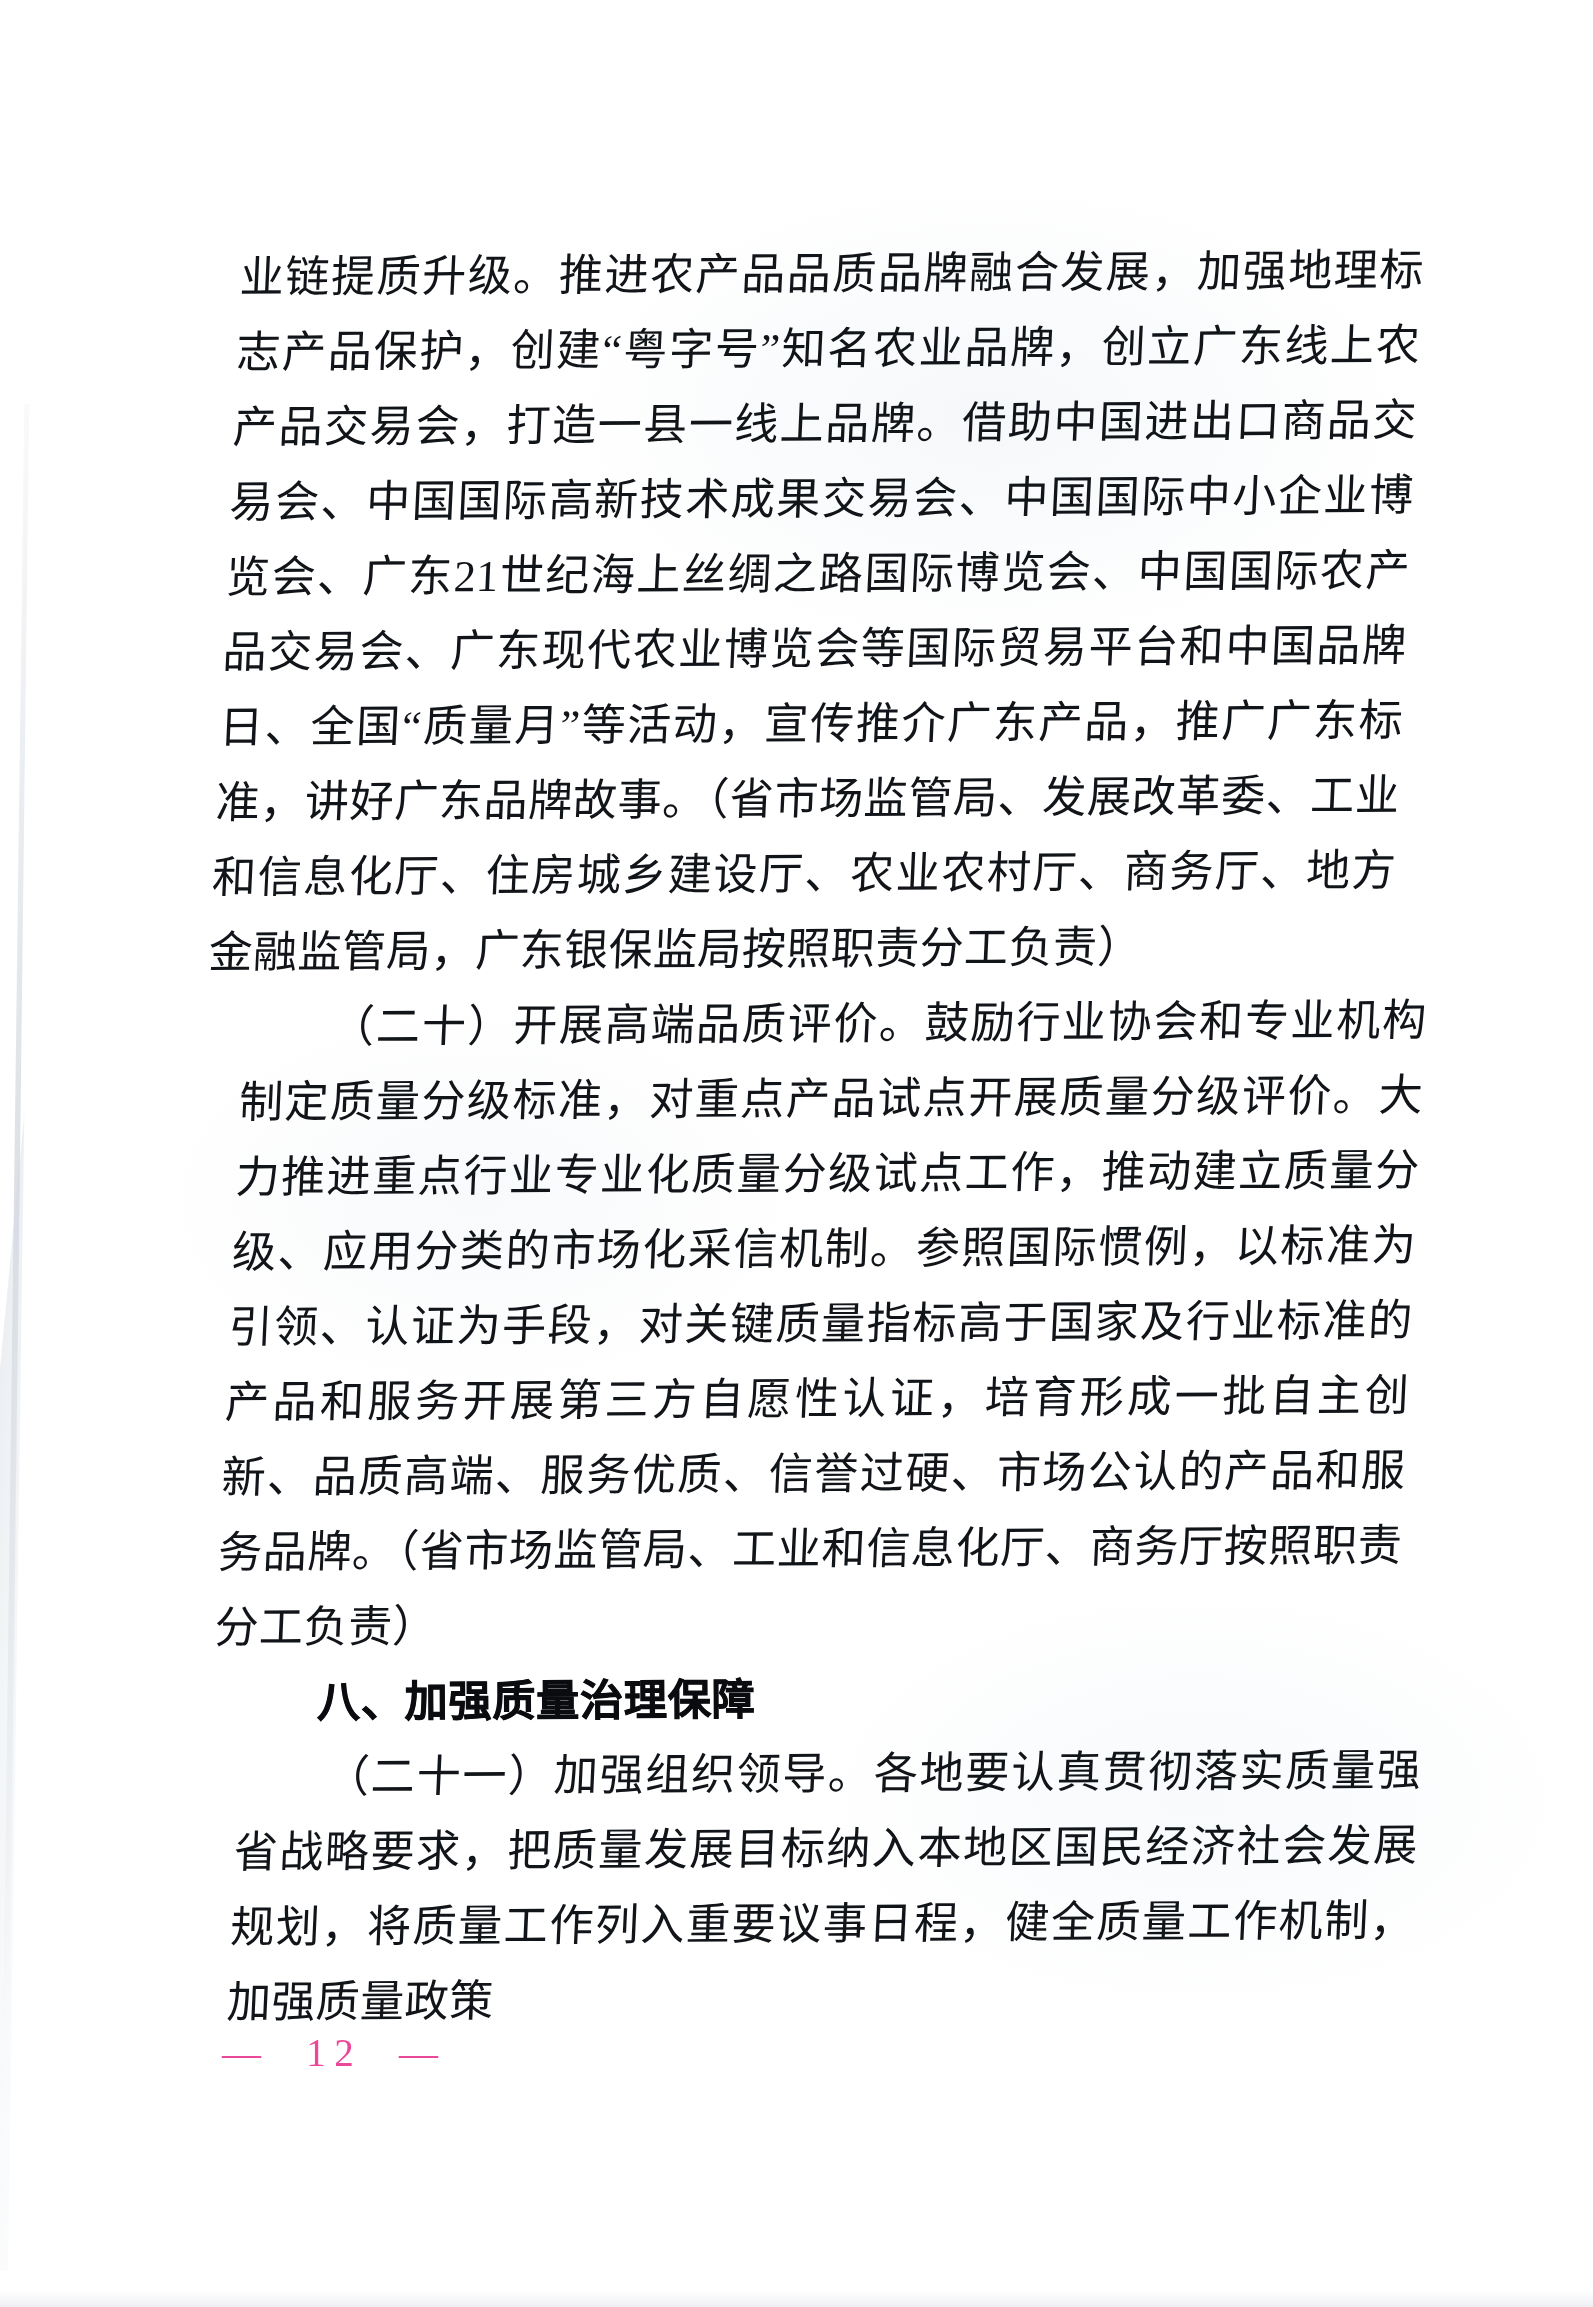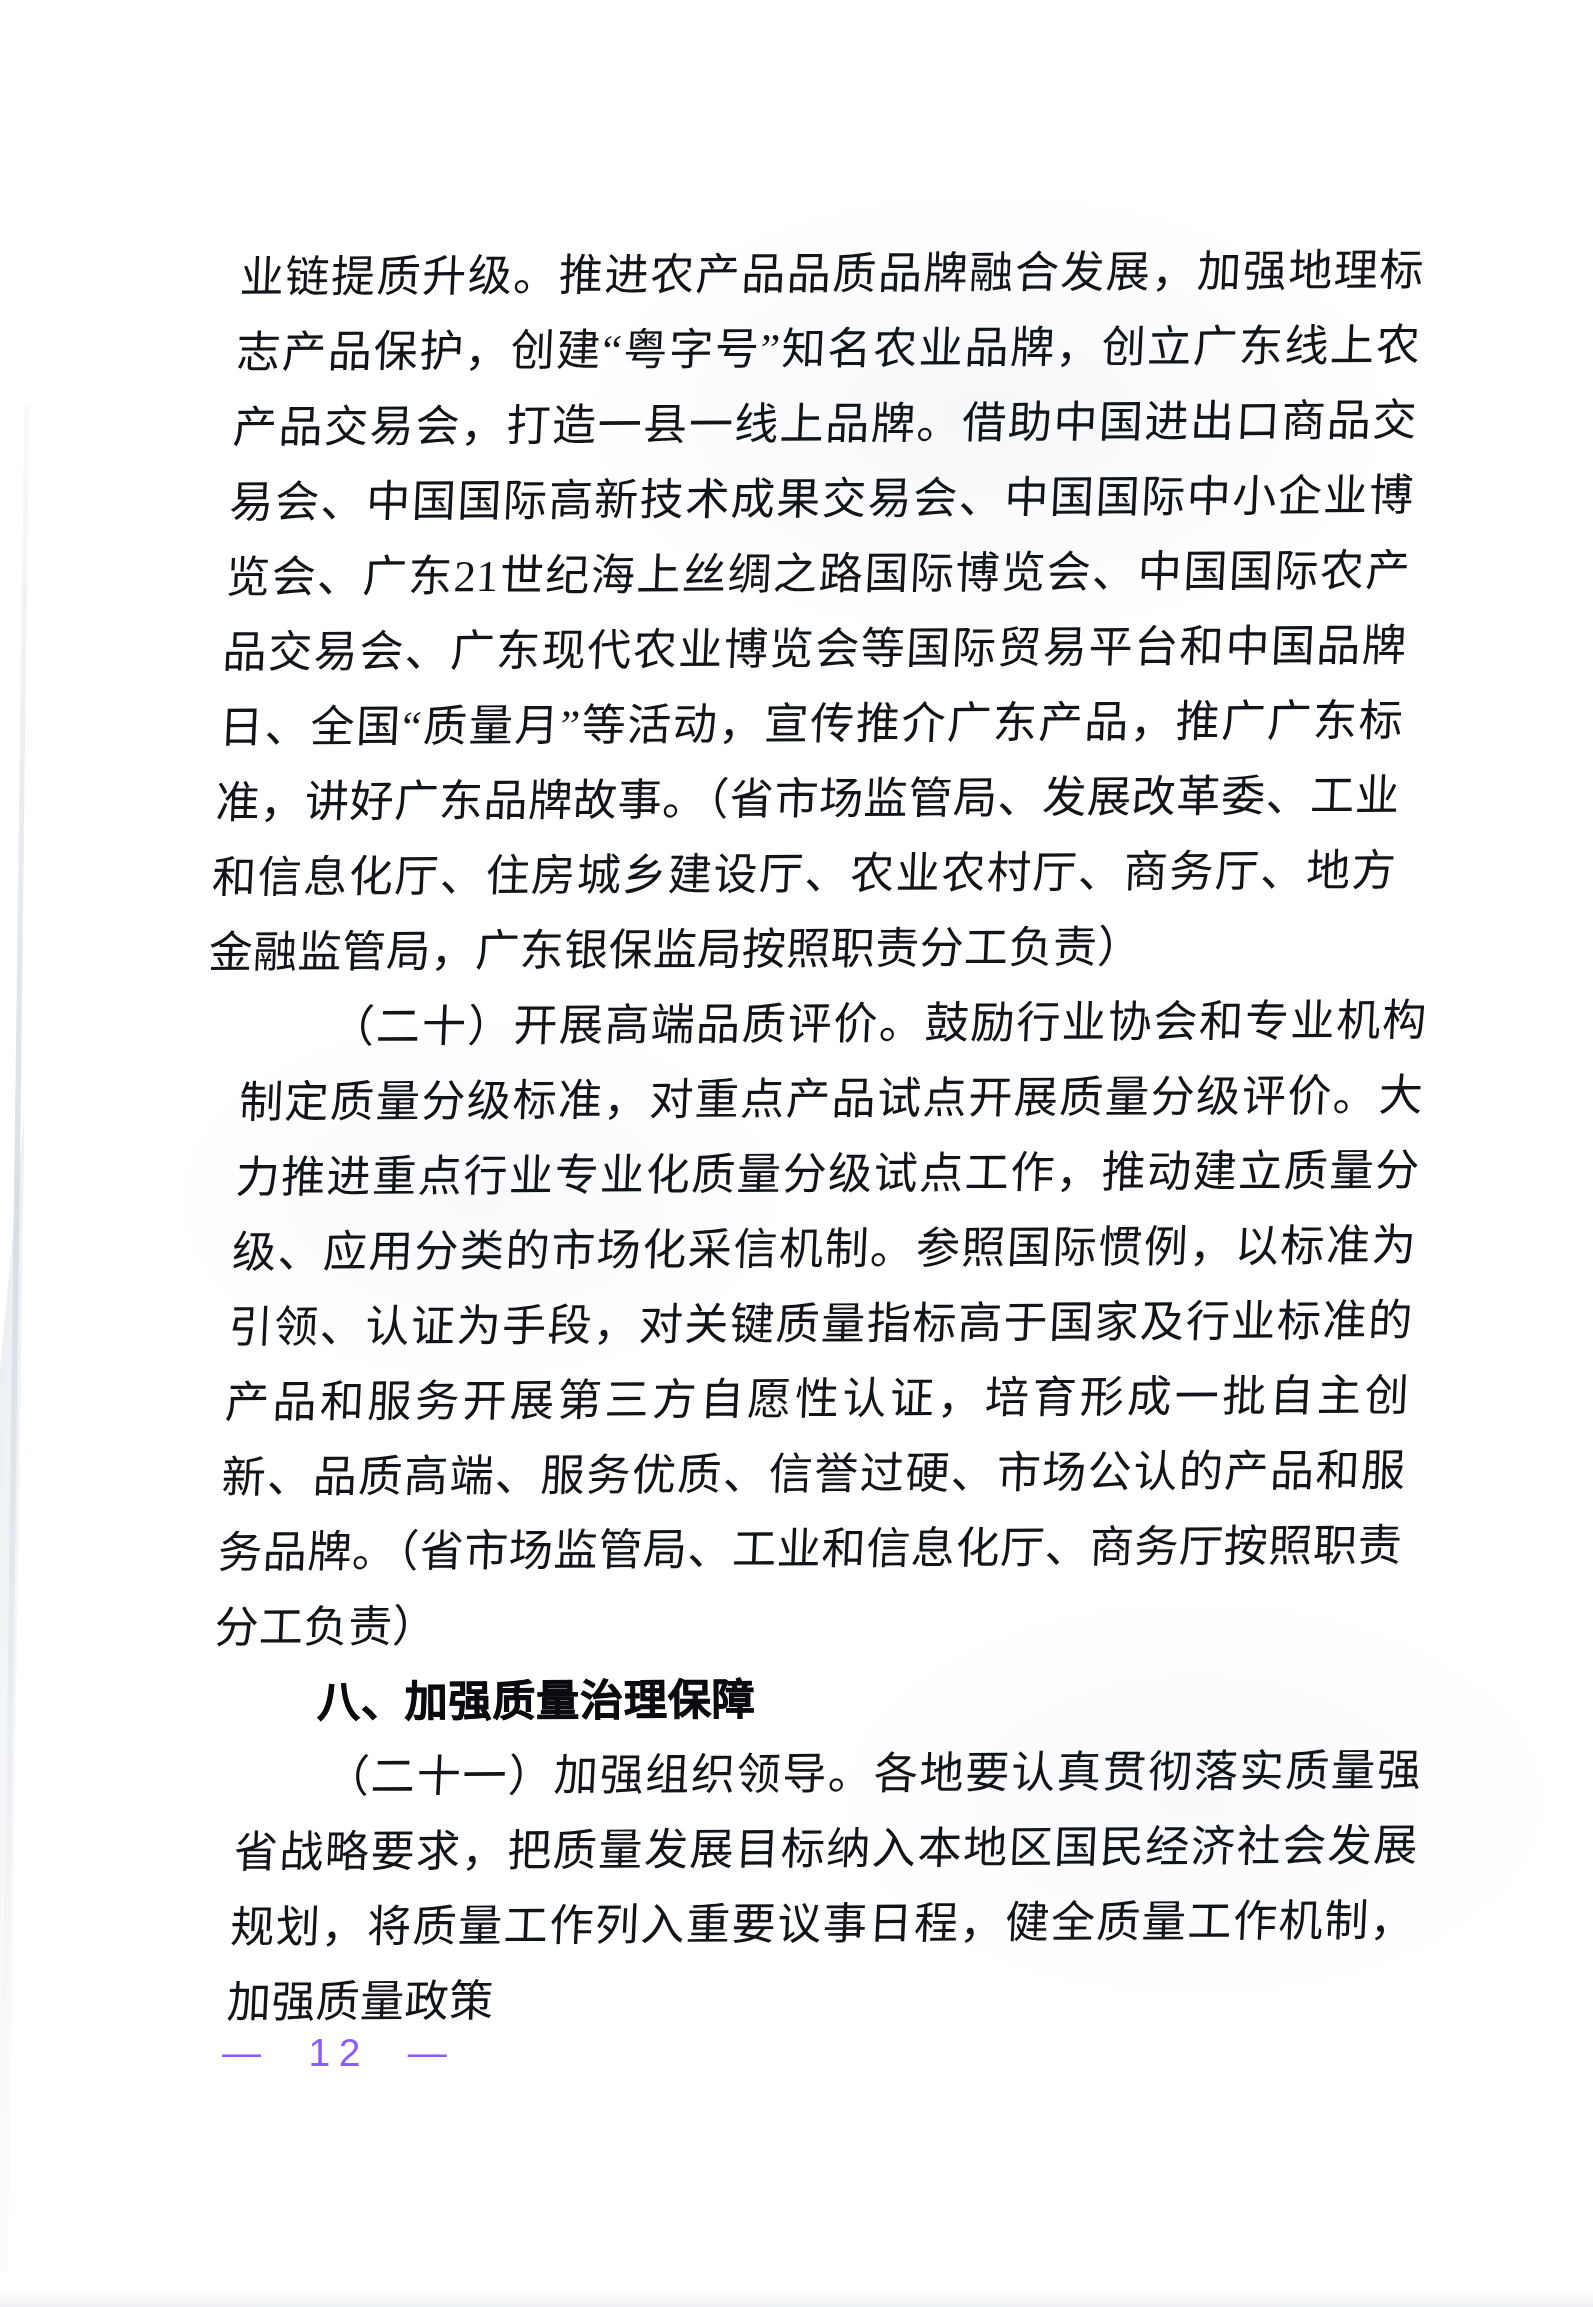--- a/index.html
+++ b/index.html
@@ -118,24 +118,24 @@
 
   
   .skewwrap { transform: rotate(-0.35deg); transform-origin: 50% 0%; }
 
   .page-number {
     position: absolute;
     left: 222px;
     top: 2029px;
     width: 404px;
     z-index: 2;
-    font-family: Liberation Sans, sans-serif;
+    font-family: Liberation Serif, serif;
     font-size: 39px;
     line-height: 47px;
-    color: #8b5cf6;
+    color: #ec4899;
     letter-spacing: 0.22em;
     white-space: pre;
   }
 </style>
 </head>
 <body>
 
 <div class="page">
 
   <div class="scan-tone"></div>

